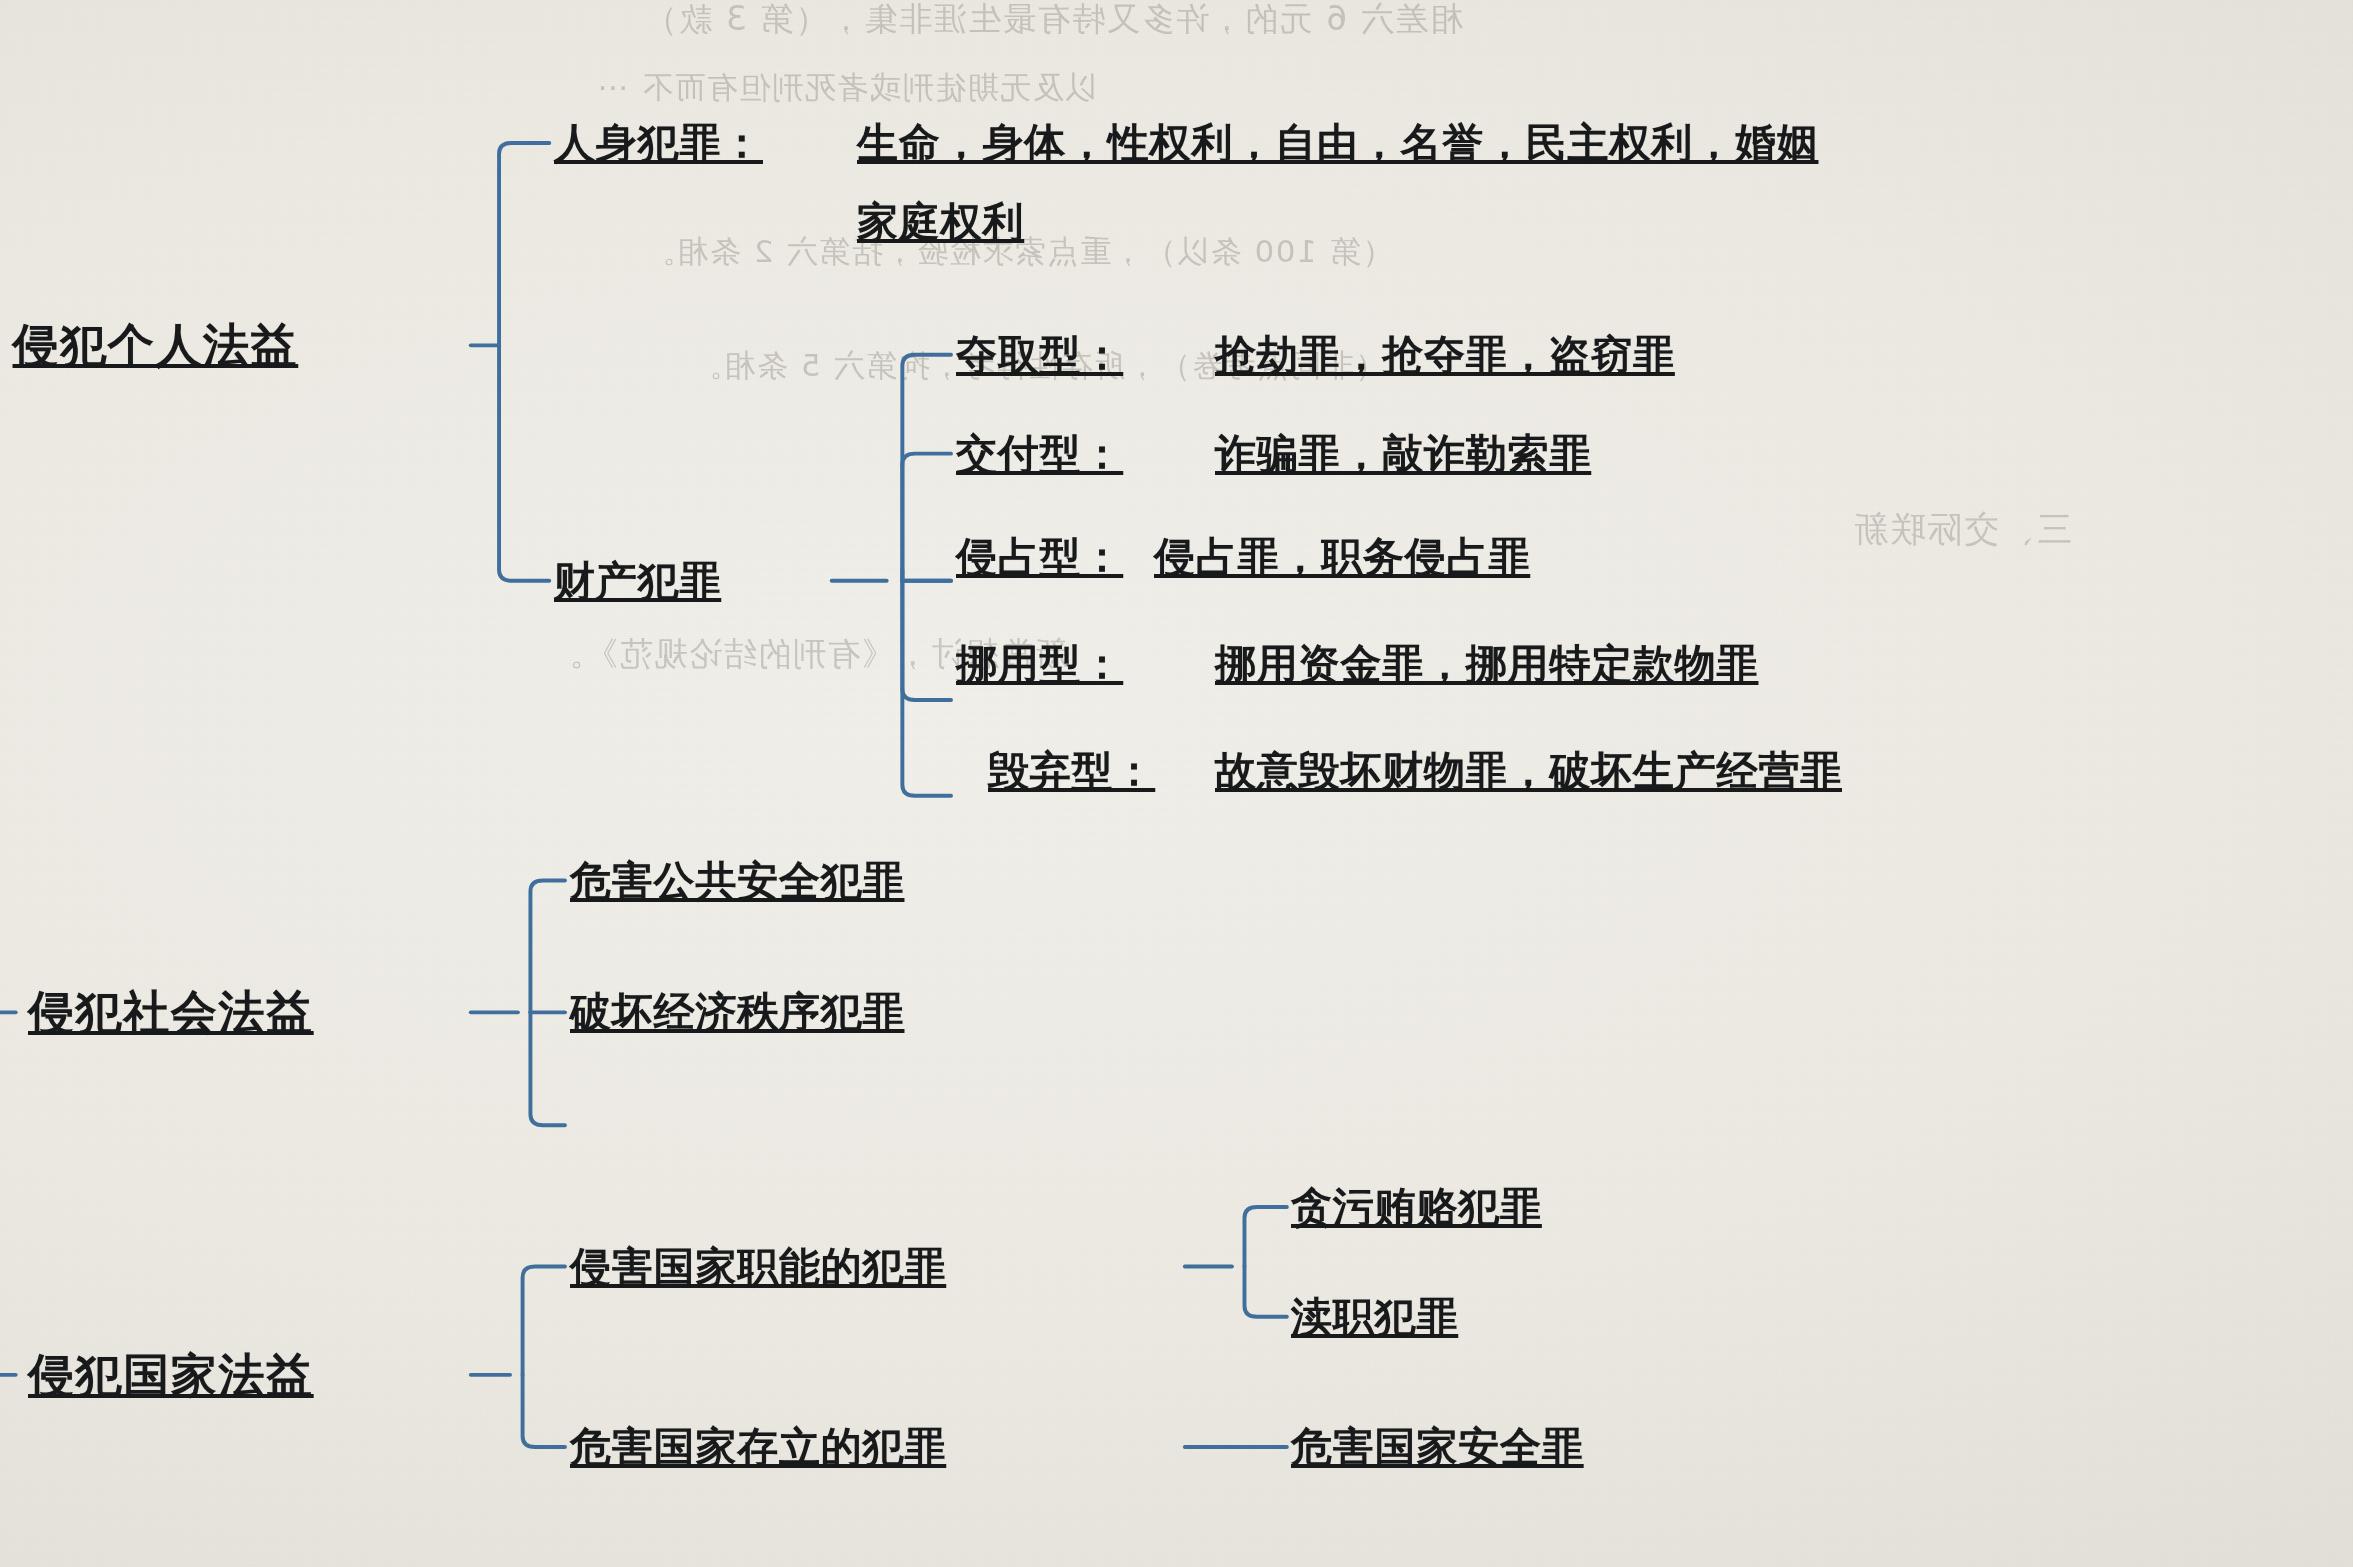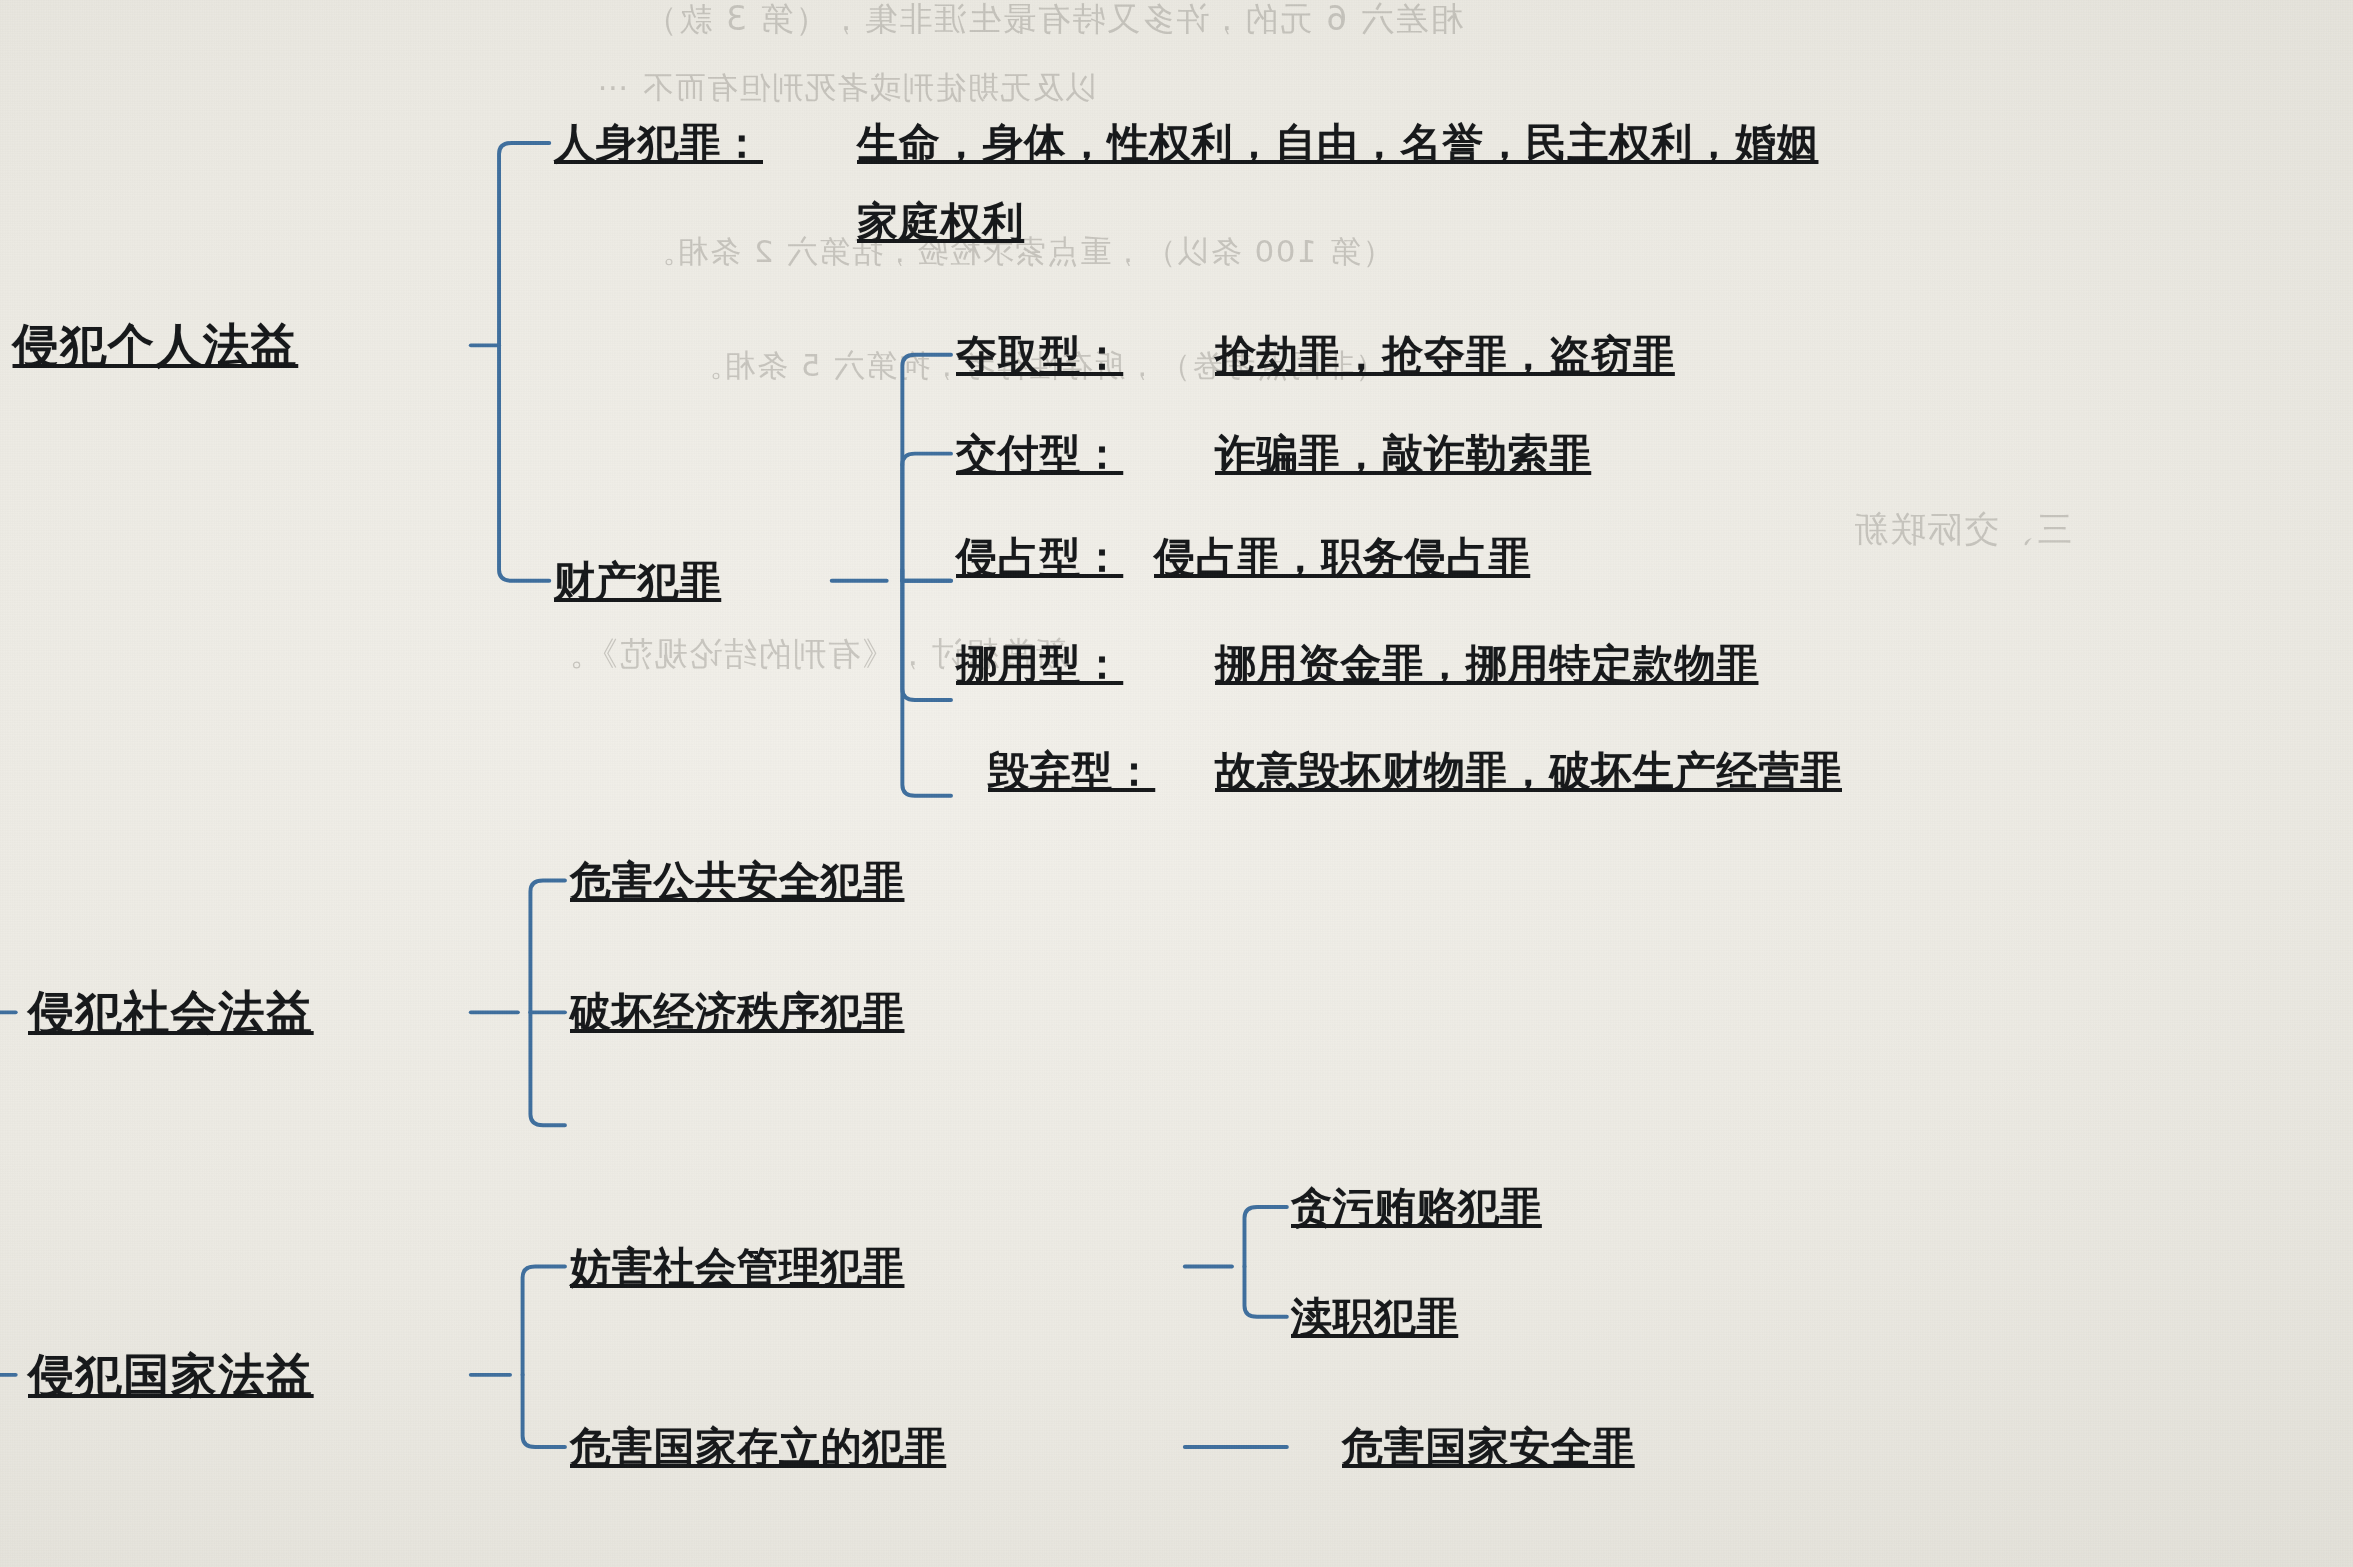--- a/index.html
+++ b/index.html
@@ -143,22 +143,22 @@
   <div class="node lvl3" style="left:956px; top:744px;margin-left:32px;">毁弃型：</div>
   <div class="node leafline" style="left:1215px; top:744px;">故意毁坏财物罪，破坏生产经营罪</div>
 
   <div class="node lvl1" style="left:28px; top:982px;">侵犯社会法益</div>
 
   <div class="node lvl2" style="left:570px; top:854px;">危害公共安全犯罪</div>
   <div class="node lvl2" style="left:570px; top:985px;">破坏经济秩序犯罪</div>
 
   <div class="node lvl1" style="left:28px; top:1345px;">侵犯国家法益</div>
 
-  <div class="node lvl2" style="left:570px; top:1240px;">妨害社会管理犯罪</div>
+  <div class="node lvl2" style="left:570px; top:1240px;">侵害国家职能的犯罪</div>
   <div class="node lvl2" style="left:1291px; top:1180px;">贪污贿赂犯罪</div>
   <div class="node lvl2" style="left:1291px; top:1290px;">渎职犯罪</div>
 
   <div class="node lvl2" style="left:570px; top:1420px;">危害国家存立的犯罪</div>
-  <div class="node lvl2" style="left:1342px; top:1420px;text-align:center;">危害国家安全罪</div>
+  <div class="node lvl2" style="left:1291px; top:1420px;text-align:center;">危害国家安全罪</div>
 
   <div id="grain"></div>
 </div>
 
 
 </body></html>

